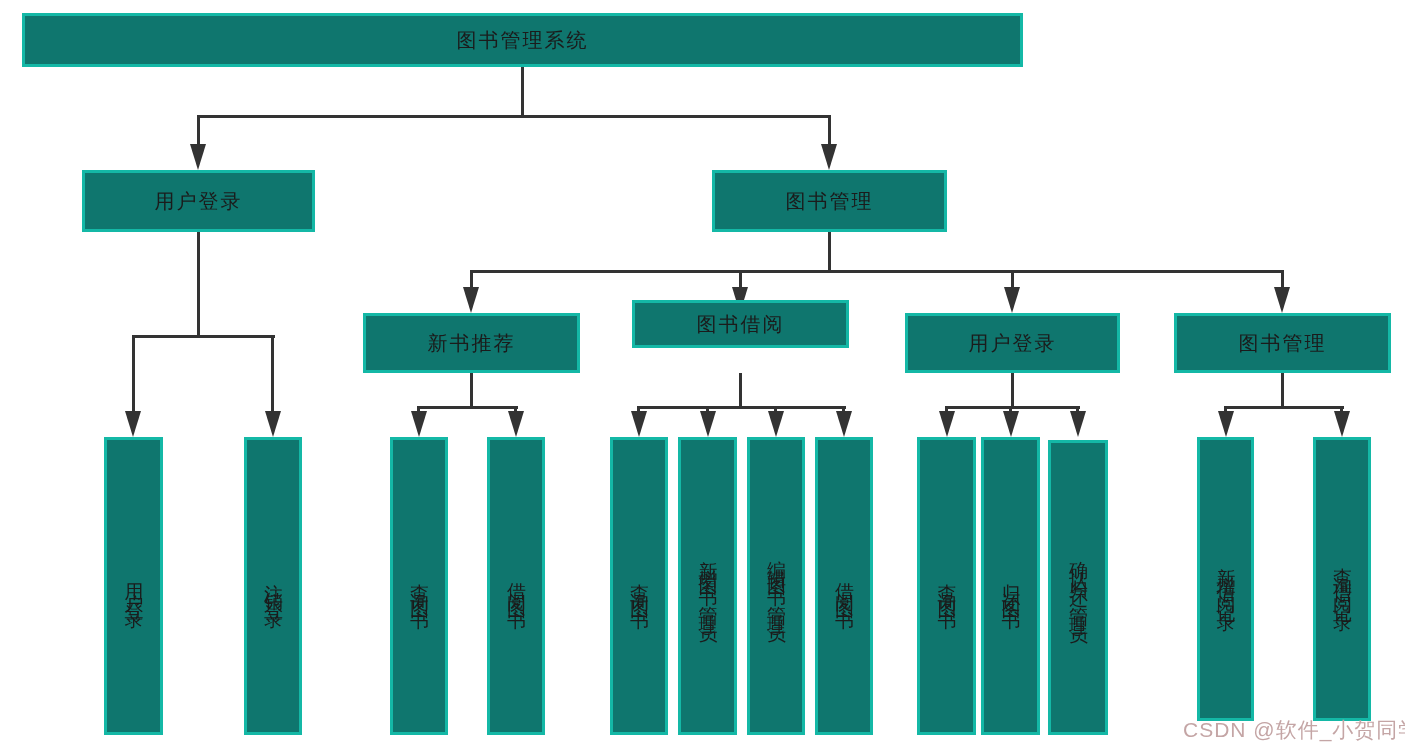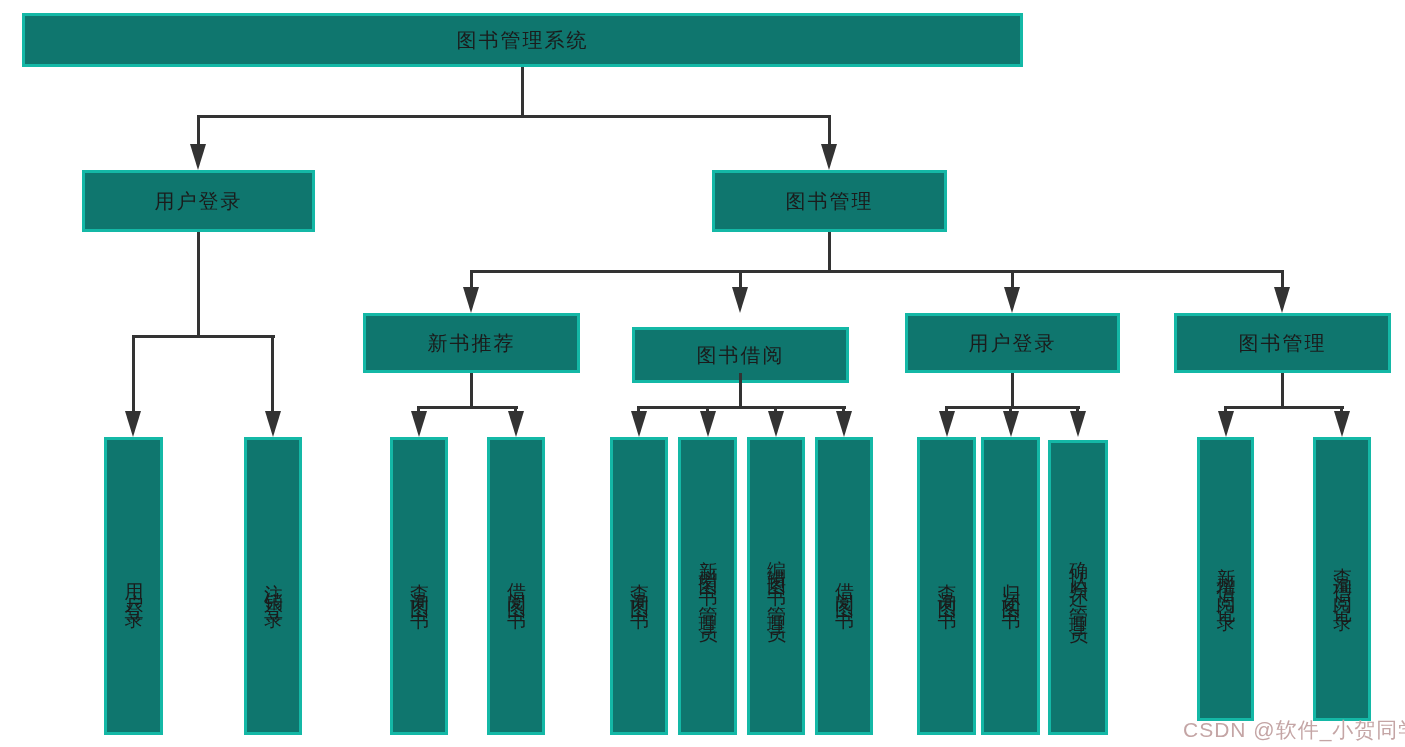--- a/index.html
+++ b/index.html
@@ -65,21 +65,21 @@
   <div class="vline" style="left:739px; top:270px; width:3px; height:19px;"></div>
   <div class="arrow" style="left:732px; top:287px;"></div>
   <div class="vline" style="left:1011px; top:270px; width:3px; height:19px;"></div>
   <div class="arrow" style="left:1004px; top:287px;"></div>
   <div class="vline" style="left:1281px; top:270px; width:3px; height:19px;"></div>
   <div class="arrow" style="left:1274px; top:287px;"></div>
 
   <div class="node" style="left:363px; top:313px; width:217px; height:60px;">
     <span>新书推荐</span>
   </div>
-  <div class="node" style="left:632px; top:327px; width:217px; height:56px;">
+  <div class="node" style="left:632px; top:300px; width:217px; height:48px;">
     <span>图书借阅</span>
   </div>
   <div class="node" style="left:905px; top:313px; width:215px; height:60px;">
     <span>用户登录</span>
   </div>
   <div class="node" style="left:1174px; top:313px; width:217px; height:60px;">
     <span>图书管理</span>
   </div>
 
   <div class="vline" style="left:470px; top:373px; width:3px; height:33px;"></div>

